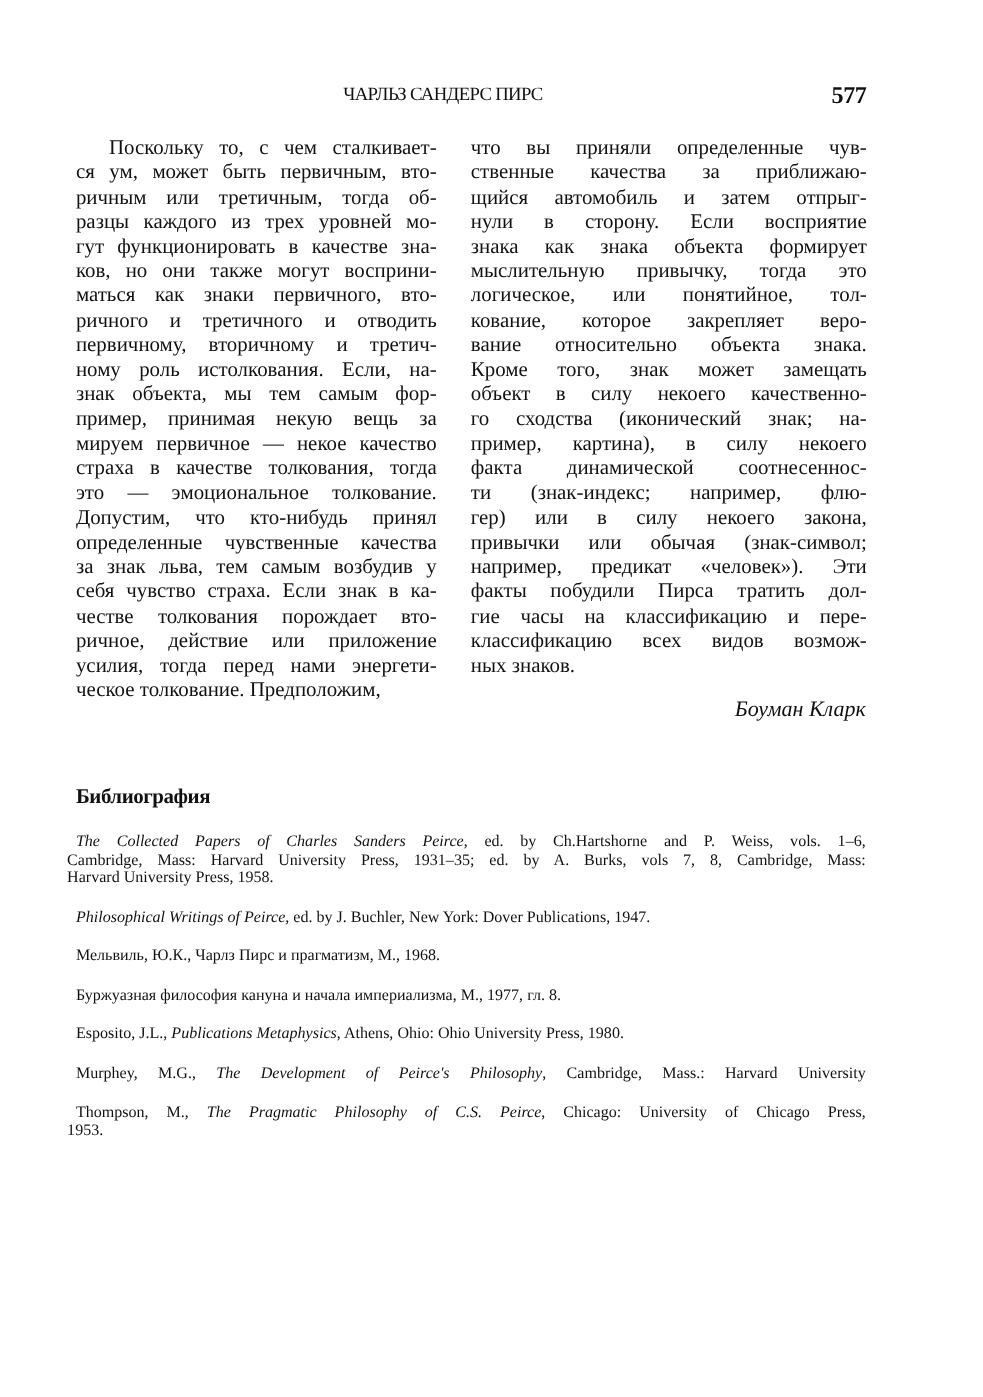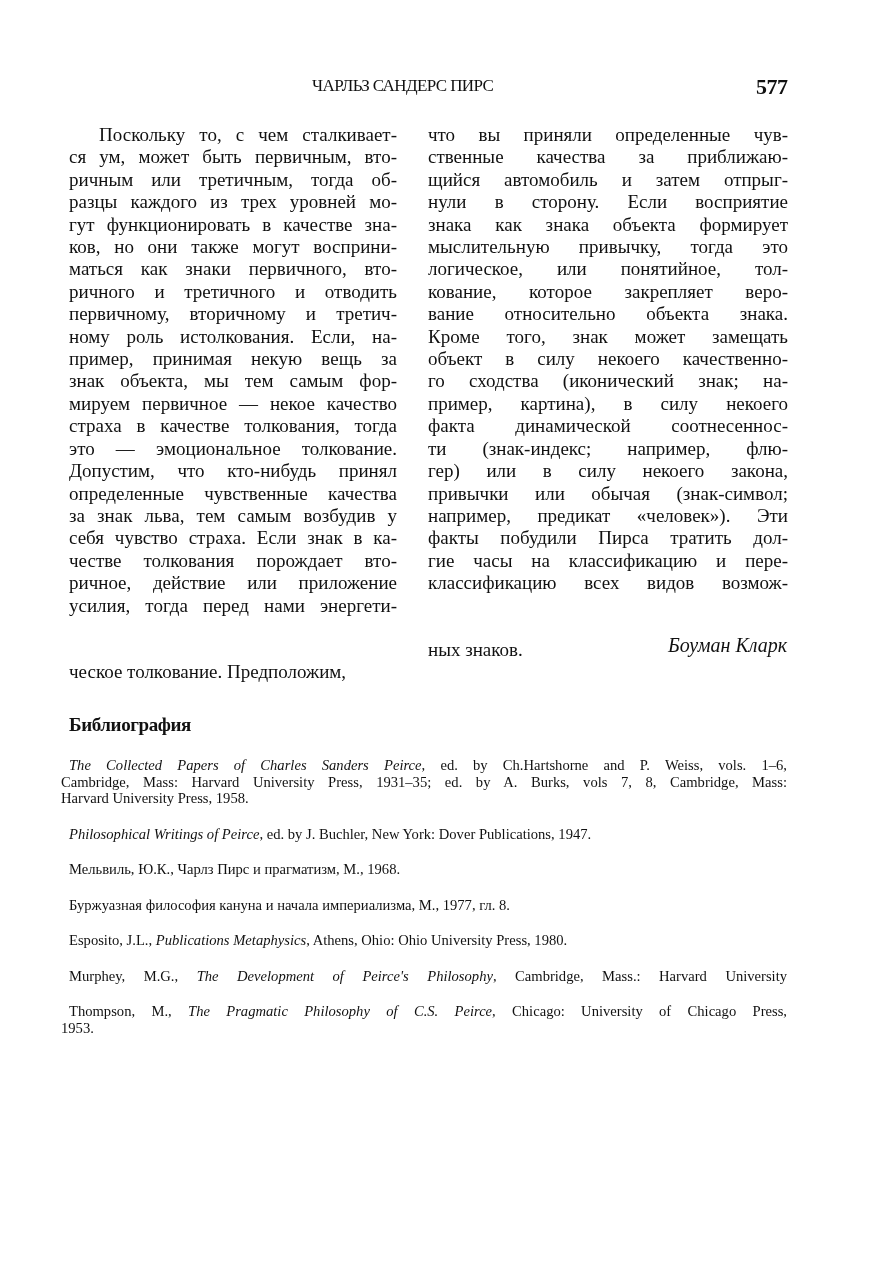--- a/index.html
+++ b/index.html
@@ -4,21 +4,21 @@
 <style>
   html, body { margin:0; padding:0; background:#ffffff; }
   body { width:894px; height:1270px; position:relative; overflow:hidden; color:#111; font-family:"Liberation Serif", "DejaVu Serif", serif; }
   .running-head { position:absolute; top:74px; left:0; width:894px; height:30px; }
   .running-title { position:absolute; left:312px; top:2px; font-size:17px; font-weight:normal; letter-spacing:-0.6px; }
   .page-number { position:absolute; left:756px; top:0px; font-size:22px; font-weight:bold; letter-spacing:-0.5px; }
   .column { position:absolute; top:124px; font-size:19px; line-height:22.4px; }
   .col-left { left:69px; width:328px; }
   .col-right { left:428px; width:360px; }
   .line { display:block; white-space:nowrap; text-align:justify; text-align-last:justify; }
-  .line.last { text-align-last:left;margin-top:44px; }
+  .line.last { text-align-last:left; }
   .indent { padding-left:30px; }
   .signature { position:absolute; top:634px; right:107px; font-size:20px; font-style:italic; }
   .bib-heading { position:absolute; top:714px; left:69px; font-size:19px; font-weight:bold; letter-spacing:-0.4px; }
   .bib-list { position:absolute; top:738px; left:69px; width:718px; font-size:14.6px; line-height:16.5px; list-style:none; margin:0; padding:0; }
   .bib-entry { text-indent:0;margin-top:19px; }
   .bib-entry .bline { display:block; white-space:nowrap; text-align:justify; text-align-last:justify; }
   .bib-entry .bline.first { padding-left:0; }
   .bib-entry .bline.cont { margin-left:-8px; }
   .bib-entry .bline.last { text-align-last:left; }
   .it { font-style:italic; }
@@ -35,22 +35,22 @@
     <span class="line indent">Поскольку то, с чем сталкивает-</span>
     <span class="line">ся ум, может быть первичным, вто-</span>
     <span class="line">ричным или третичным, тогда об-</span>
     <span class="line">разцы каждого из трех уровней мо-</span>
     <span class="line">гут функционировать в качестве зна-</span>
     <span class="line">ков, но они также могут восприни-</span>
     <span class="line">маться как знаки первичного, вто-</span>
     <span class="line">ричного и третичного и отводить</span>
     <span class="line">первичному, вторичному и третич-</span>
     <span class="line">ному роль истолкования. Если, на-</span>
+    <span class="line">знак объекта, мы тем самым фор-</span>
     <span class="line">пример, принимая некую вещь за</span>
-    <span class="line">знак объекта, мы тем самым фор-</span>
     <span class="line">мируем первичное — некое качество</span>
     <span class="line">страха в качестве толкования, тогда</span>
     <span class="line">это — эмоциональное толкование.</span>
     <span class="line">Допустим, что кто-нибудь принял</span>
     <span class="line">определенные чувственные качества</span>
     <span class="line">за знак льва, тем самым возбудив у</span>
     <span class="line">себя чувство страха. Если знак в ка-</span>
     <span class="line">честве толкования порождает вто-</span>
     <span class="line">ричное, действие или приложение</span>
     <span class="line">усилия, тогда перед нами энергети-</span>

